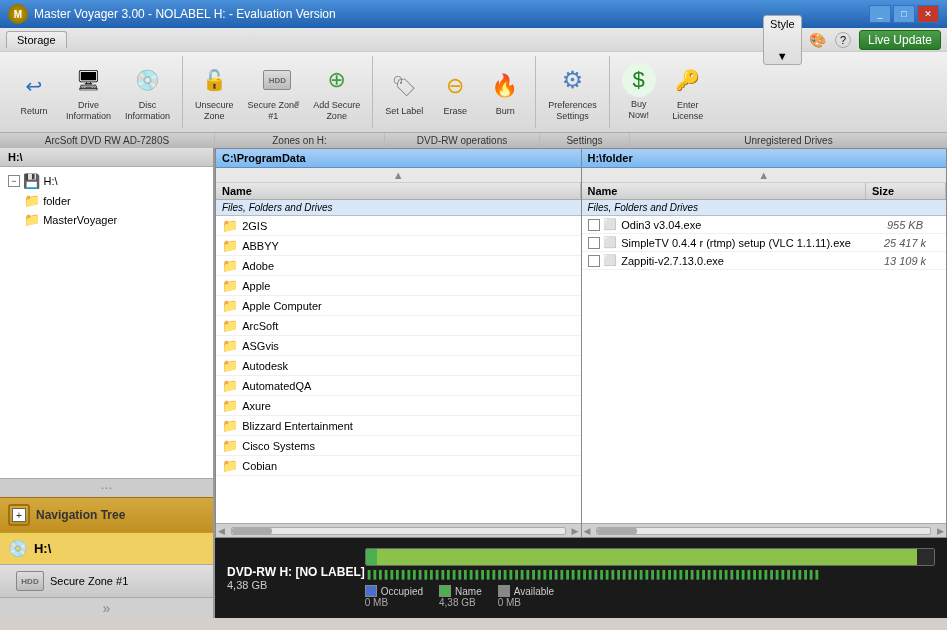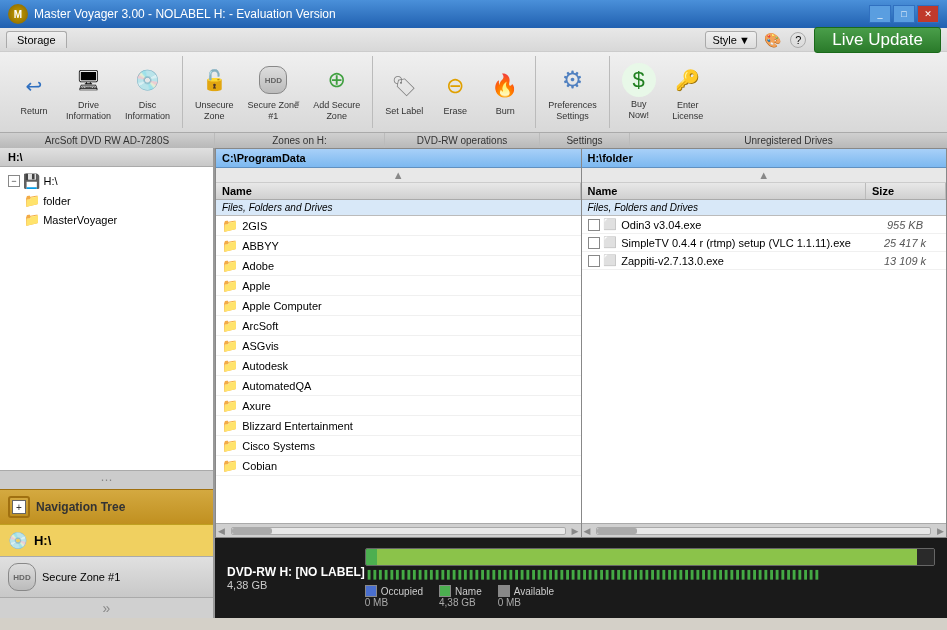--- a/index.html
+++ b/index.html
@@ -10,22 +10,22 @@
     .title-bar-left { display: flex; align-items: center; gap: 6px; }
     .app-icon { width: 20px; height: 20px; background: radial-gradient(circle, #c8a000, #806000); border-radius: 50%; display: flex; align-items: center; justify-content: center; color: white; font-size: 10px; font-weight: bold; }
     .title-text { color: white; font-size: 12px; }
     .win-controls { display: flex; gap: 2px; }
     .win-btn { width: 22px; height: 18px; background: #5a9ee0; border: 1px solid #3070c0; color: white; font-size: 9px; cursor: pointer; display: flex; align-items: center; justify-content: center; }
     .win-btn.close { background: #c0392b; }
     .toolbar-top { display: flex; align-items: center; justify-content: space-between; padding: 2px 6px; height: 24px; background: linear-gradient(to bottom, #e8e8e8, #d8d8d8); border-bottom: 1px solid #ccc; }
     .toolbar-top-left { display: flex; align-items: center; gap: 4px; }
     .storage-tab { background: linear-gradient(to bottom, #f0f0f0, #ddd); border: 1px solid #aaa; border-bottom: none; padding: 2px 10px; font-size: 11px; cursor: pointer; border-radius: 3px 3px 0 0; }
     .toolbar-top-right { display: flex; align-items: center; gap: 8px; font-size: 11px; }
-    .style-btn { display: flex; align-items: center; gap: 2px; cursor: pointer; padding: 2px 6px; background: linear-gradient(to bottom, #f0f0f0, #ddd); border: 1px solid #aaa; border-radius: 3px; }
-    .live-update-btn { background: linear-gradient(to bottom, #4a9e4a, #2a7a2a); color: white; padding: 2px 17px; border: 1px solid #1a6a1a; border-radius: 3px; cursor: pointer; font-size: 17px; }
+    .style-btn { display: flex; align-items: center; gap: 20px; cursor: pointer; padding: 2px 6px; background: linear-gradient(to bottom, #f0f0f0, #ddd); border: 1px solid #aaa; border-radius: 3px; flex-direction: column; }
+    .live-update-btn { background: linear-gradient(to bottom, #4a9e4a, #2a7a2a); color: white; padding: 2px 8px; border: 1px solid #1a6a1a; border-radius: 3px; cursor: pointer; font-size: 12px; }
 
     
     .main-toolbar { display: flex; align-items: stretch; padding: 4px; background: linear-gradient(to bottom, #f0f0f0, #d8d8d8); min-height: 80px; }
     .toolbar-group { display: flex; align-items: center; padding: 0 6px; border-right: 1px solid #bbb; gap: 2px; }
     .toolbar-group:last-child { border-right: none; }
     .toolbar-btn { display: flex; flex-direction: column; align-items: center; justify-content: center; padding: 4px 6px; cursor: pointer; border-radius: 3px; min-width: 44px; gap: 2px; }
     .toolbar-btn .btn-icon { width: 36px; height: 36px; display: flex; align-items: center; justify-content: center; font-size: 20px; }
     .toolbar-btn .btn-label { font-size: 9px; text-align: center; line-height: 1.2; color: #333; white-space: pre-line; }
 
     
@@ -86,21 +86,21 @@
     .legend-label { color: #ccc; font-size: 10px; }
     .legend-value { color: #aaa; font-size: 10px; }
 
     
     .icon-return { color: #3070c0; font-size: 22px; }
     .icon-disc { color: #4080c0; font-size: 20px; }
 
     .folder-icon { color: #f0c040; font-size: 13px; }
 
     .panel-up-arrow { color: #888; font-size: 11px; text-align: center; background: #e8e8e8; padding: 1px; border-bottom: 1px solid #ccc; }
-    .hdd-rect { width: 28px; height: 28px; background: linear-gradient(to bottom, #ddd, #bbb); border: 1px solid #888; border-radius: 10px; display: flex; align-items: center; justify-content: center; font-size: 8px; color: #666; font-weight: bold; }
+    .hdd-rect { width: 28px; height: 20px; background: linear-gradient(to bottom, #ddd, #bbb); border: 1px solid #888; border-radius: 2px; display: flex; align-items: center; justify-content: center; font-size: 8px; color: #666; font-weight: bold; margin-left: 8px; }
 
     .plus-box { width: 14px; height: 14px; background: white; border: 1px solid #666; display: flex; align-items: center; justify-content: center; font-size: 10px; color: #333; }
     .minus-box { width: 12px; height: 12px; background: white; border: 1px solid #888; display: flex; align-items: center; justify-content: center; font-size: 9px; color: #333; }
 
     .checkbox-sm { width: 12px; height: 12px; background: white; border: 1px solid #888; display: inline-flex; align-items: center; justify-content: center; font-size: 8px; flex-shrink: 0; }
   </style>
 </head>
 <body>
 
 <div class="title-bar">

